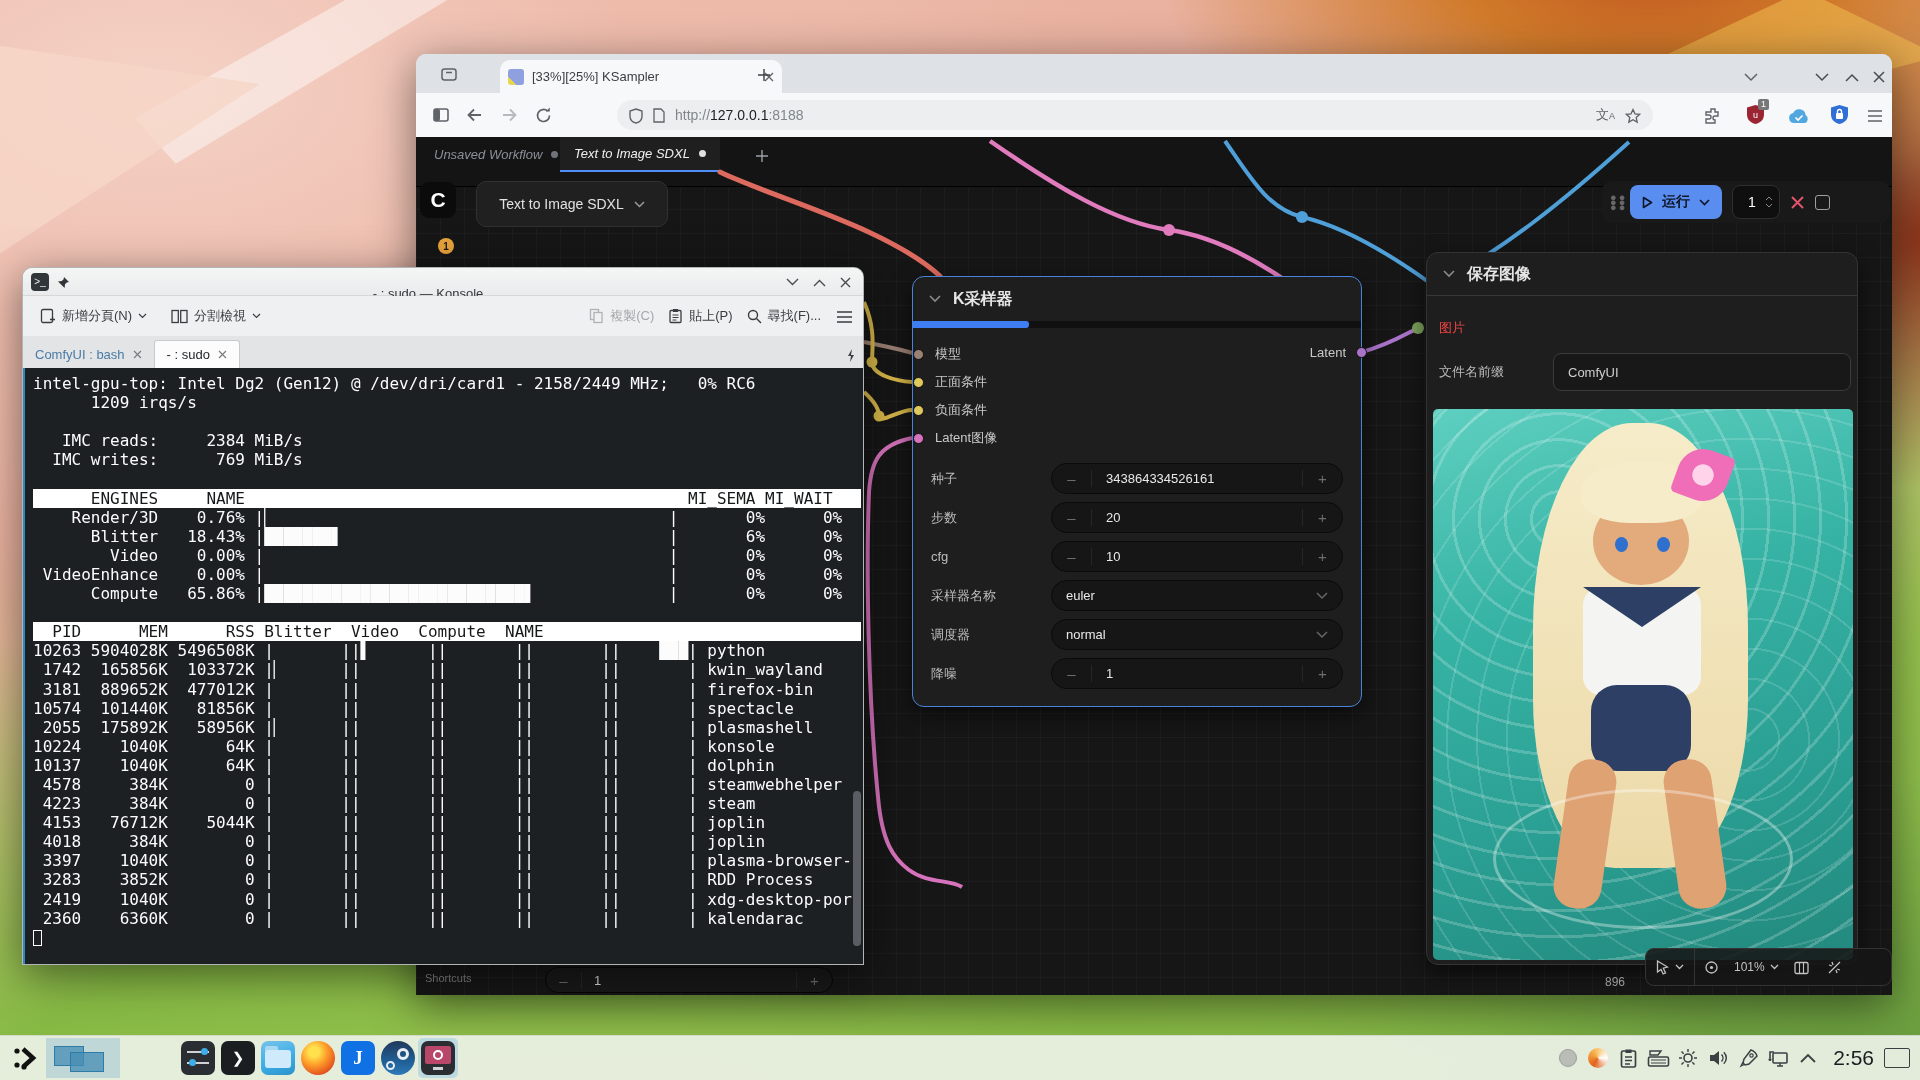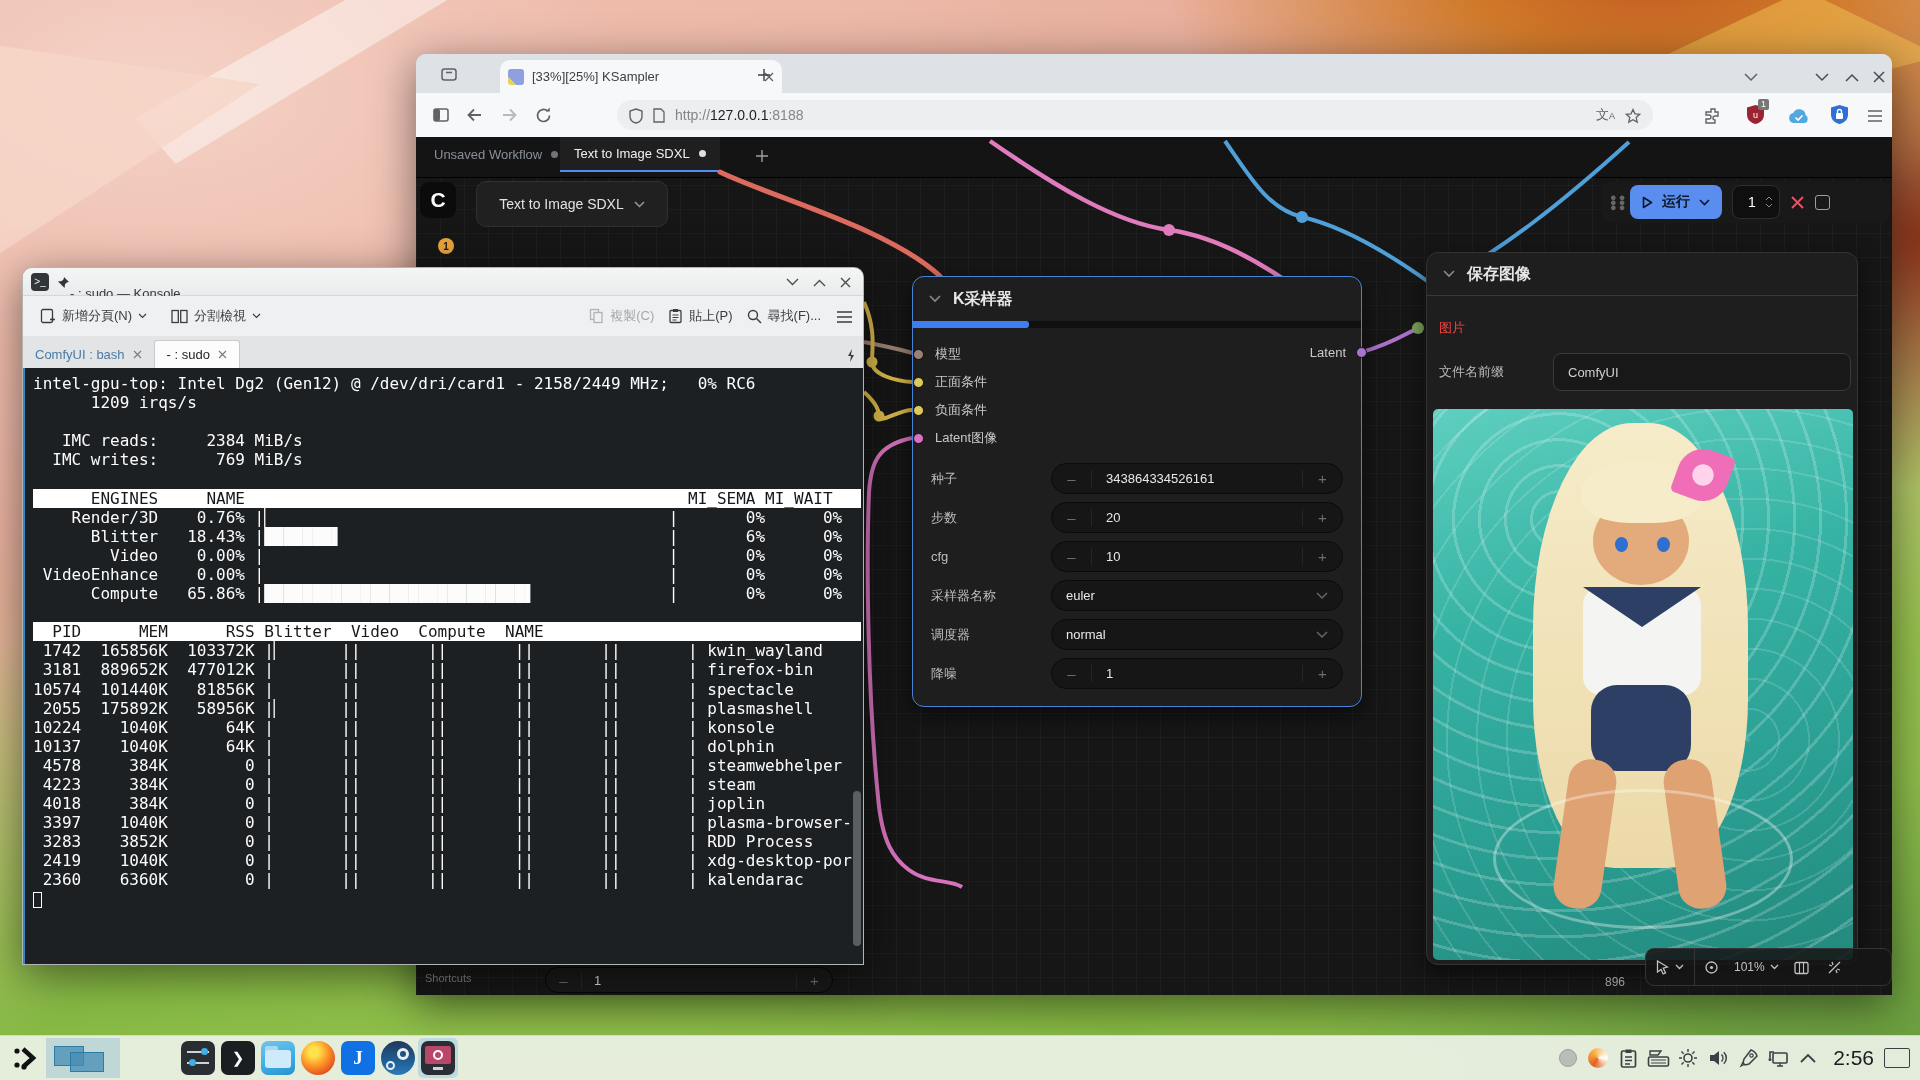--- a/index.html
+++ b/index.html
@@ -32,21 +32,21 @@
   #omnibox{position:absolute;left:201px;top:7px;width:1036px;height:30px;background:#eceeef;
     border-radius:15px;display:flex;align-items:center;padding:0 12px;gap:10px;font-size:14px;}
   .url-dim{color:#80868b;} .url-host{color:#202124;}
   .ext-badge{position:absolute;right:-4px;top:-5px;background:#777;color:#fff;font-size:9px;
     padding:0 3px;border-radius:2px;line-height:11px;}
   
   #comfy{position:absolute;left:0;top:83px;right:0;bottom:0;background:#161616;overflow:hidden;
     background-image:linear-gradient(rgba(255,255,255,.03) 1px,transparent 1px),
       linear-gradient(90deg,rgba(255,255,255,.03) 1px,transparent 1px);
     background-size:24px 24px;}
-  #wf-tabbar{position:absolute;left:0;top:0;right:0;height:41px;background:#141414;border-bottom:1px solid #000;}
+  #wf-tabbar{position:absolute;left:0;top:0;right:0;height:50px;background:#141414;border-bottom:1px solid #000;font-style:italic;}
   .wf-tab{position:absolute;top:0;height:35px;display:flex;align-items:center;gap:9px;padding:0 14px;font-size:13px;}
   .mod-dot{width:7px;height:7px;border-radius:50%;}
   .node{position:absolute;background:#1e1e1e;border-radius:12px;box-shadow:0 8px 22px rgba(0,0,0,.55);}
   .node-title{display:flex;align-items:center;gap:12px;height:44px;padding:0 16px;color:#e6e6e6;
     font-size:16px;font-weight:bold;}
   .slotrow{display:flex;align-items:center;height:28px;position:relative;}
   .dot{width:11px;height:11px;border-radius:50%;border:1px solid #101010;position:absolute;left:-22px;flex:none;}
   .slotlabel{color:#c9c9c9;font-size:13px;}
   .wrow{display:flex;align-items:center;height:31px;margin-bottom:8px;}
   .wlabel{width:120px;color:#bdbdbd;font-size:13px;flex:none;}
@@ -440,21 +440,21 @@
 </div>
 
 <div id="konsole" class="window">
   <div id="ktitle">
     <span style="width:18px;height:18px;background:#31363b;border-radius:4px;color:#eee;font-size:10px;
           display:flex;align-items:center;justify-content:center;">&gt;_</span>
     <span style="margin-left:8px;color:#31363b;">
       <svg width="13" height="13" viewBox="0 0 13 13">
           <path d="M7 1l5 5-2.2.4L8 8.2 7.6 12 1 5.4 4.8 5 6.6 3.2z" fill="currentColor"></path>
         </svg></span>
-    <span style="flex:1;margin-top:23px;">- : sudo — Konsole</span>
+    <span style="flex:1;text-align:center;margin-top:23px;">- : sudo — Konsole</span>
     <span style="color:#4a4d50;margin-right:14px;">
       <svg width="13" height="9" viewBox="0 0 13 9">
           <path d="M1 1l5.5 5.5L12 1" stroke="currentColor" stroke-width="1.4" fill="none"></path>
         </svg></span>
     <span style="color:#4a4d50;margin-right:14px;">
       <svg width="13" height="9" viewBox="0 0 13 9">
           <path d="M1 8l5.5-5.5L12 8" stroke="currentColor" stroke-width="1.4" fill="none"></path>
         </svg></span>
     <span style="color:#4a4d50;margin-right:4px;">
       <svg width="11" height="11" viewBox="0 0 11 11">
@@ -537,28 +537,30 @@
       <div class="tline"><span>  IMC writes:      769 MiB/s</span></div>
       <div class="tline"><span></span></div>
       <div class="tline"><span class="inv">      ENGINES     NAME                                              MI_SEMA MI_WAIT   </span></div>
       <div class="tline"><span>    Render/3D    0.76% |▏                                         |       0%      0%</span></div>
       <div class="tline"><span>      Blitter   18.43% |███████▋                                  |       6%      0%</span></div>
       <div class="tline"><span>        Video    0.00% |                                          |       0%      0%</span></div>
       <div class="tline"><span> VideoEnhance    0.00% |                                          |       0%      0%</span></div>
       <div class="tline"><span>      Compute   65.86% |███████████████████████████▋              |       0%      0%</span></div>
       <div class="tline"><span></span></div>
       <div class="tline"><span class="inv">  PID      MEM      RSS Blitter  Video  Compute  NAME                                 </span></div>
+      <div class="tline"><span>10263 5904028K 5496508K |       ||▌      ||       ||       ||    ███| python</span></div>
       <div class="tline"><span> 1742  165856K  103372K |▏      ||       ||       ||       ||       | kwin_wayland</span></div>
       <div class="tline"><span> 3181  889652K  477012K |       ||       ||       ||       ||       | firefox-bin</span></div>
       <div class="tline"><span>10574  101440K   81856K |       ||       ||       ||       ||       | spectacle</span></div>
       <div class="tline"><span> 2055  175892K   58956K |▏      ||       ||       ||       ||       | plasmashell</span></div>
       <div class="tline"><span>10224    1040K      64K |       ||       ||       ||       ||       | konsole</span></div>
       <div class="tline"><span>10137    1040K      64K |       ||       ||       ||       ||       | dolphin</span></div>
       <div class="tline"><span> 4578     384K        0 |       ||       ||       ||       ||       | steamwebhelper</span></div>
       <div class="tline"><span> 4223     384K        0 |       ||       ||       ||       ||       | steam</span></div>
+      <div class="tline"><span> 4153   76712K    5044K |       ||       ||       ||       ||       | joplin</span></div>
       <div class="tline"><span> 4018     384K        0 |       ||       ||       ||       ||       | joplin</span></div>
       <div class="tline"><span> 3397    1040K        0 |       ||       ||       ||       ||       | plasma-browser-</span></div>
       <div class="tline"><span> 3283    3852K        0 |       ||       ||       ||       ||       | RDD Process</span></div>
       <div class="tline"><span> 2419    1040K        0 |       ||       ||       ||       ||       | xdg-desktop-por</span></div>
       <div class="tline"><span> 2360    6360K        0 |       ||       ||       ||       ||       | kalendarac</span></div>
       <div class="tline"><span class="tcursor"></span></div>
     </div>
   <div class="abs" style="right:2px;top:523px;width:8px;height:155px;background:#5a5e62;border-radius:4px;"></div>
 </div>
 

